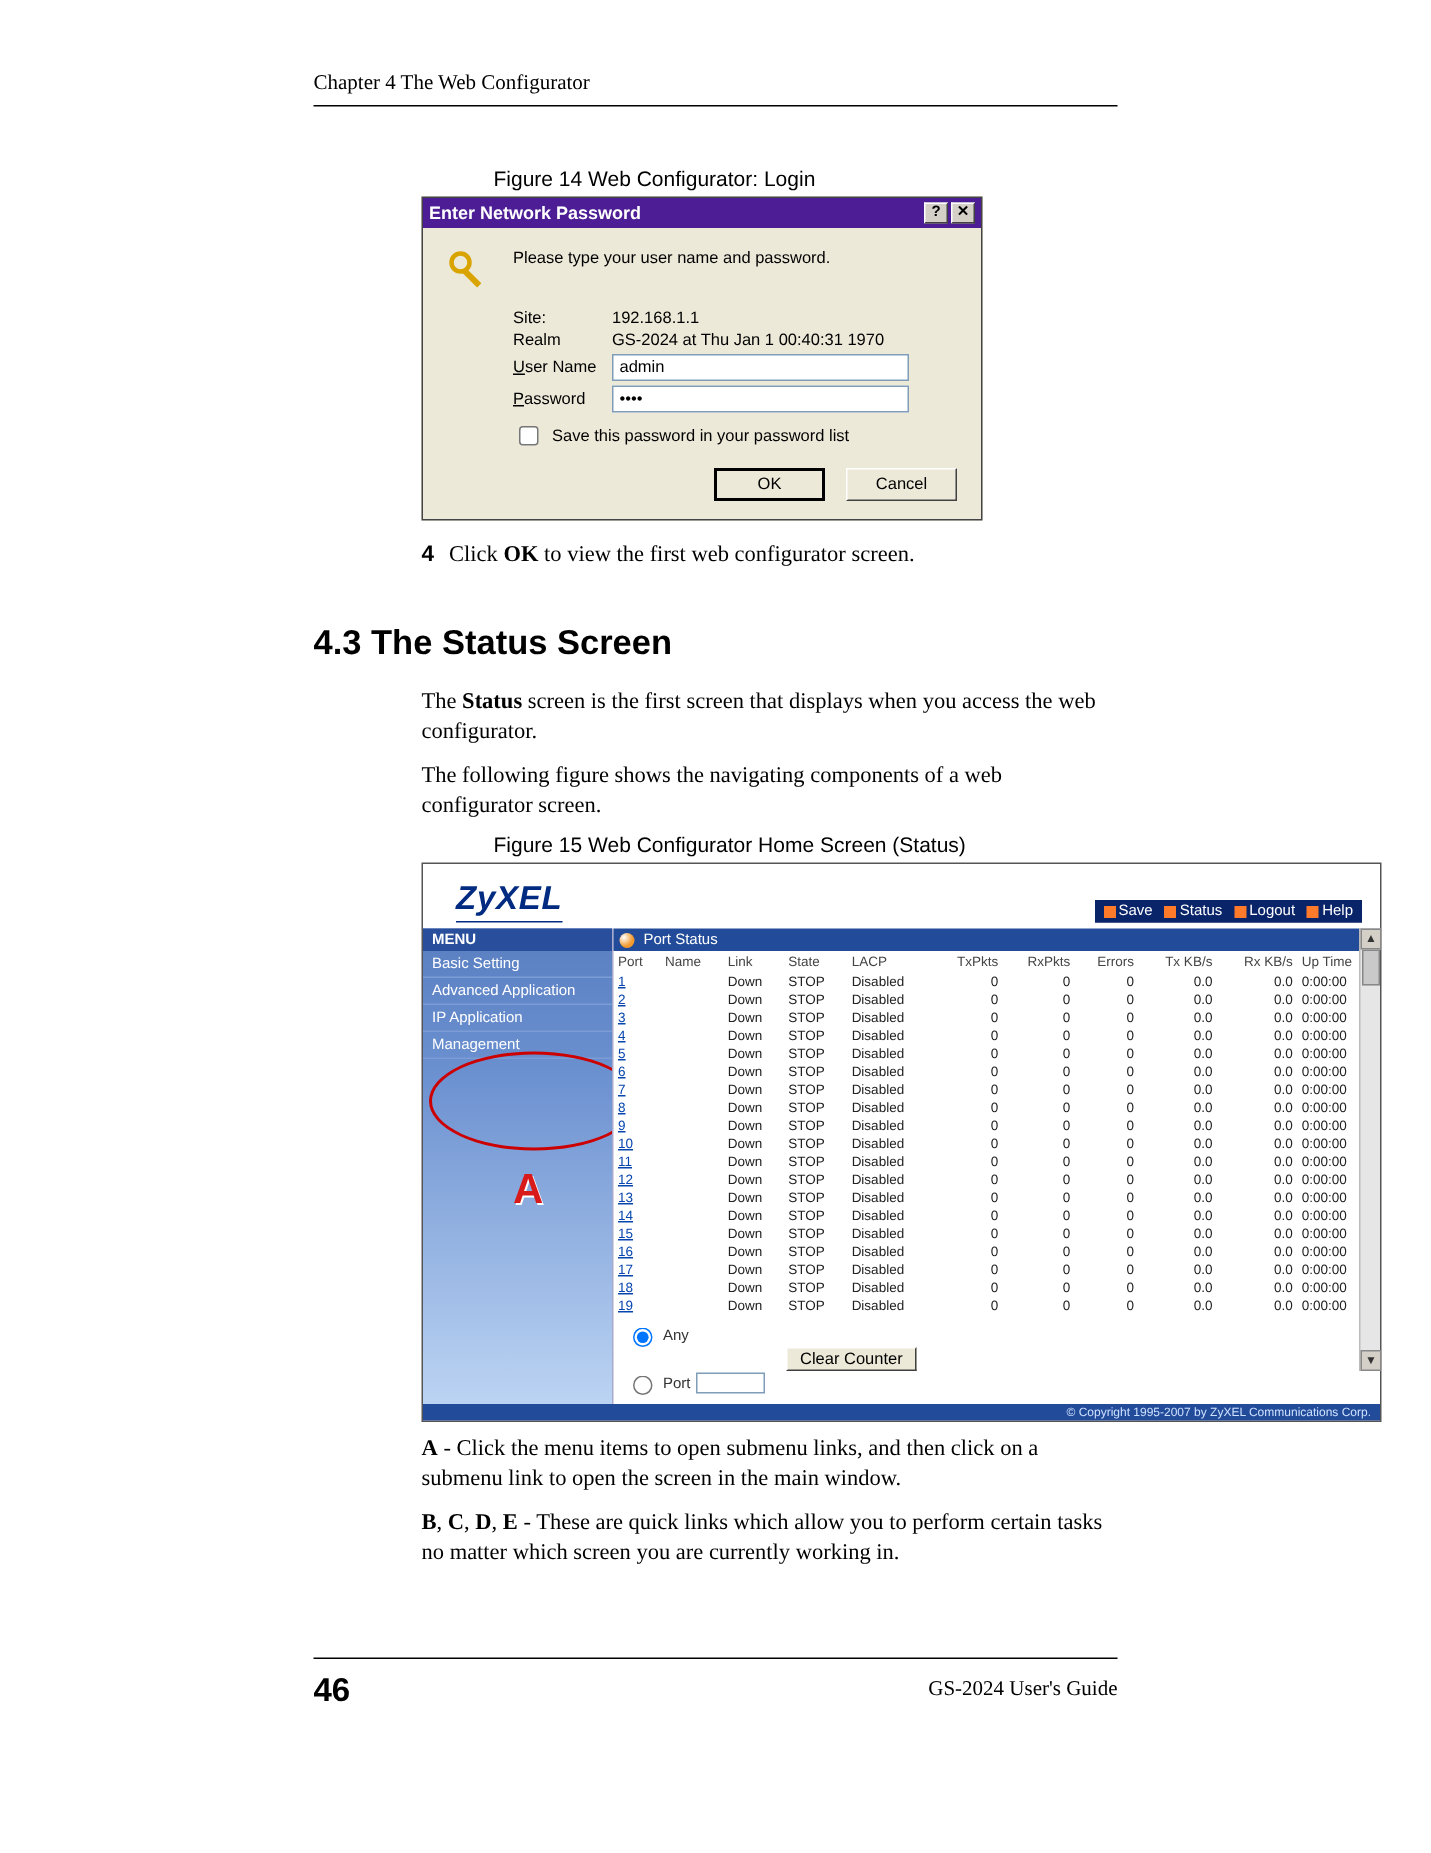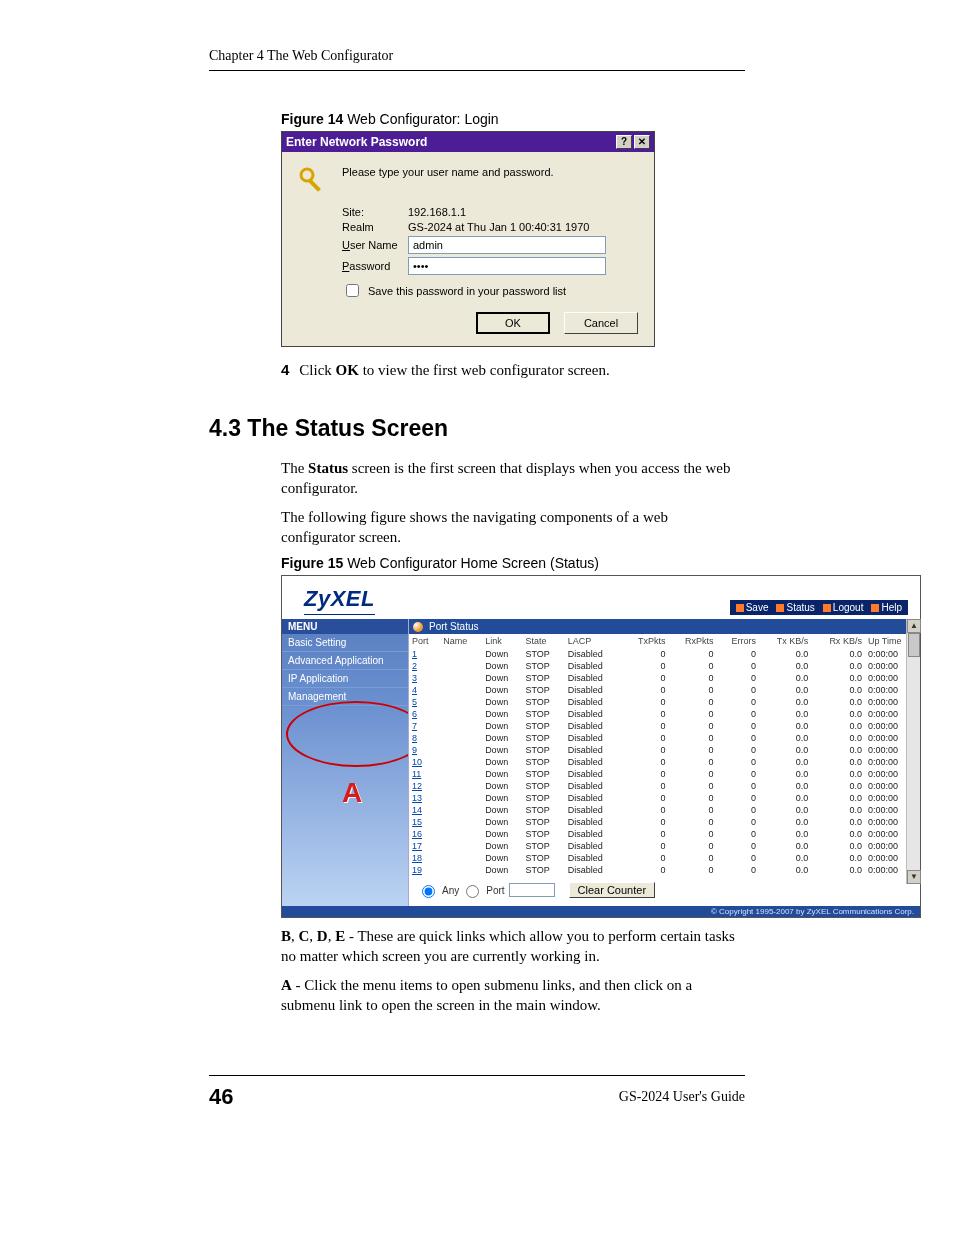--- a/index.html
+++ b/index.html
@@ -19,21 +19,21 @@
     font-size: 14px;
     border-bottom: 1px solid #000;
     padding-bottom: 6px;
     margin-bottom: 40px;
   }
   .fig-caption {
     font-family: Arial, Helvetica, sans-serif;
     font-size: 14px;
     margin: 6px 0 4px 72px;
   }
-  .fig-caption b { font-weight: bold; }
+  .fig-caption b { font-weight: normal; margin-left: 48px; }
   
   .login-dialog {
     margin-left: 72px;
     width: 374px;
     border: 1px solid #444;
     font-family: Tahoma, Arial, sans-serif;
     font-size: 11px;
     background: #ece9d8;
   }
   .login-titlebar {
@@ -235,21 +235,21 @@
     text-decoration: underline;
     cursor: pointer;
   }
   .sf-bottom {
     padding: 6px 8px;
     display: flex;
     align-items: center;
     gap: 14px;
     font-size: 10px;
   }
-  .radio-col { display: flex; flex-direction: row; gap: 2px; }
+  .radio-col { display: flex; flex-direction: column; gap: 16px; }
   .radio-row { display: flex; align-items: center; gap: 4px; }
   .port-input {
     width: 46px; height: 14px; border: 1px solid #7f9db9; font-size: 9px;
   }
   .clear-btn {
     font-size: 11px; padding: 1px 8px;
     background: #ece9d8;
     border: 1px solid #404040;
     border-top-color: #fff; border-left-color: #fff;
   }
@@ -697,24 +697,24 @@
           <div class="sb-arrow">▲</div>
           <div class="sb-thumb"></div>
           <div class="sb-arrow" style="position:absolute;bottom:0">▼</div>
         </div>
       </div>
     </div>
     <div class="sf-footer">© Copyright 1995-2007 by ZyXEL Communications Corp.</div>
   </div>
 
   <p class="body">
-    <b>B</b>, <b>C</b>, <b>D</b>, <b>E</b><span> - These are quick links which allow you to perform certain tasks no matter which screen you are currently working in.</span>
+    <b>A</b><span> - Click the menu items to open submenu links, and then click on a submenu link to open the screen in the main window.</span>
   </p>
   <p class="body">
-    <b>A</b><span> - Click the menu items to open submenu links, and then click on a submenu link to open the screen in the main window.</span>
+    <b>B</b>, <b>C</b>, <b>D</b>, <b>E</b><span> - These are quick links which allow you to perform certain tasks no matter which screen you are currently working in.</span>
   </p>
 
   <div class="page-foot">
     <span class="pn">46</span>
     <span>GS-2024 User's Guide</span>
   </div>
 
 </div>
 
 </body></html>

